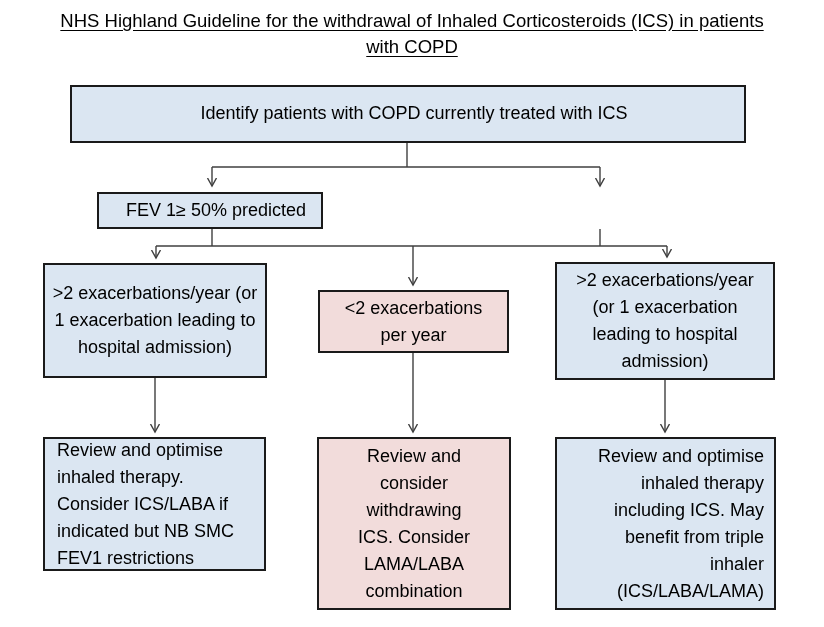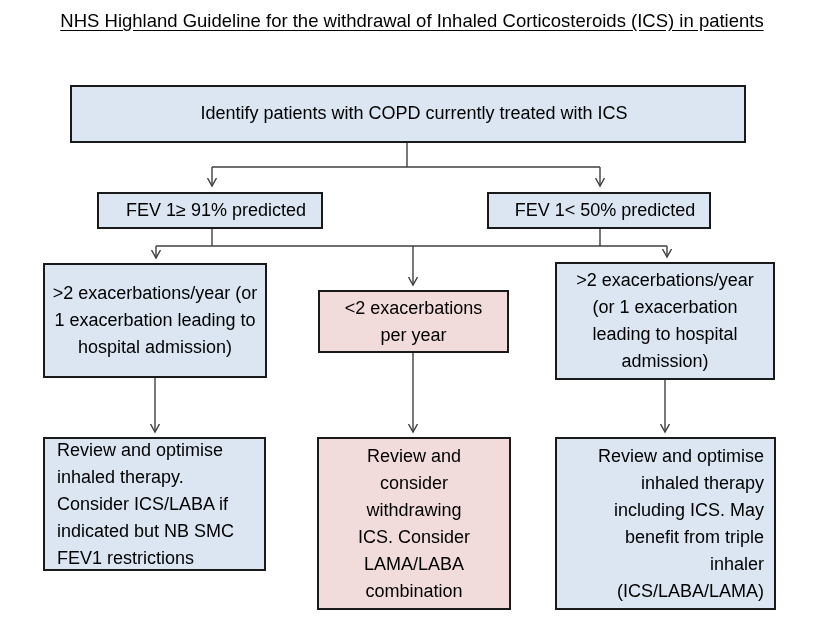--- a/index.html
+++ b/index.html
@@ -50,20 +50,21 @@
   #box-outcome-mid{left:317px;top:437px;width:194px;height:173px;padding:0 32px;}
   #box-outcome-right{left:555px;top:437px;width:221px;height:173px;padding:0 10px;text-align:right;}
 </style>
 </head>
 <body>
 
 <div class="canvas">
 
   <div class="title">
     <div>NHS Highland Guideline for the withdrawal of Inhaled Corticosteroids (ICS) in patients</div>
+    <div>with COPD</div>
   </div>
 
   <svg class="connectors" width="824" height="627" viewBox="0 0 824 627" aria-hidden="true">
     <defs>
       <marker id="arw" markerUnits="userSpaceOnUse" markerWidth="12" markerHeight="12" refX="8" refY="4.5" orient="auto">
         <polyline points="0,0 8,4.5 0,9"></polyline>
       </marker>
     </defs>
 
     <path d="M407,143 V167"></path>
@@ -81,26 +82,23 @@
     <path d="M155,378 V432" marker-end="url(#arw)"></path>
     <path d="M413,353 V432" marker-end="url(#arw)"></path>
     <path d="M665,380 V432" marker-end="url(#arw)"></path>
   </svg>
 
   <div class="box tight" id="box-identify">
     <div>Identify patients with COPD currently treated with ICS</div>
   </div>
 
   <div class="box" id="box-fev-left">
-    <div>FEV 1≥ 91% predicted</div>
+    <div>FEV 1≥ 50% predicted</div>
   </div>
 
-  <div class="box" id="box-fev-right">
-    <div>FEV 1&lt; 50% predicted</div>
-  </div>
 
   <div class="box" id="box-exac-left">
     <div>&gt;2 exacerbations/year (or 1 exacerbation leading to hospital admission)</div>
   </div>
 
   <div class="box pink" id="box-exac-mid">
     <div>&lt;2 exacerbations per year</div>
   </div>
 
   <div class="box" id="box-exac-right">

